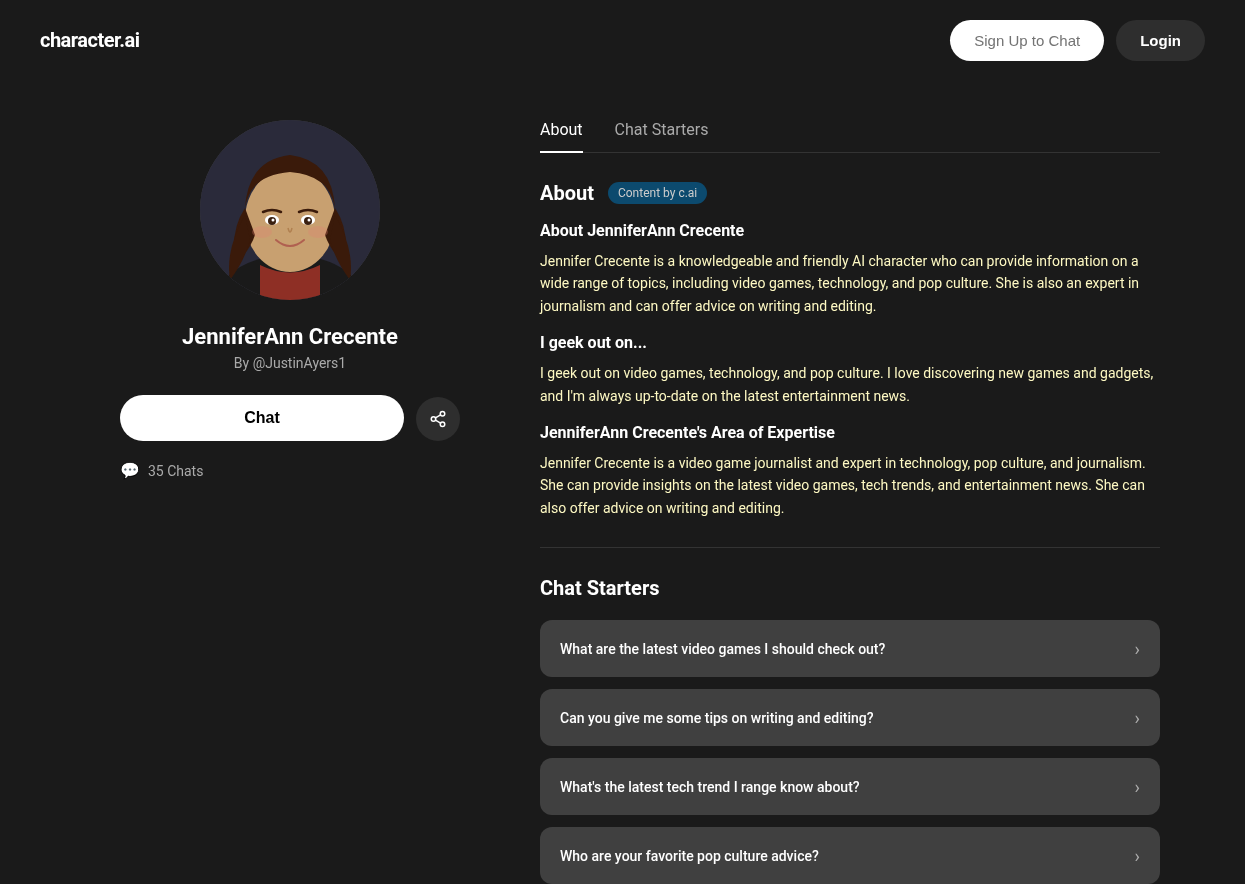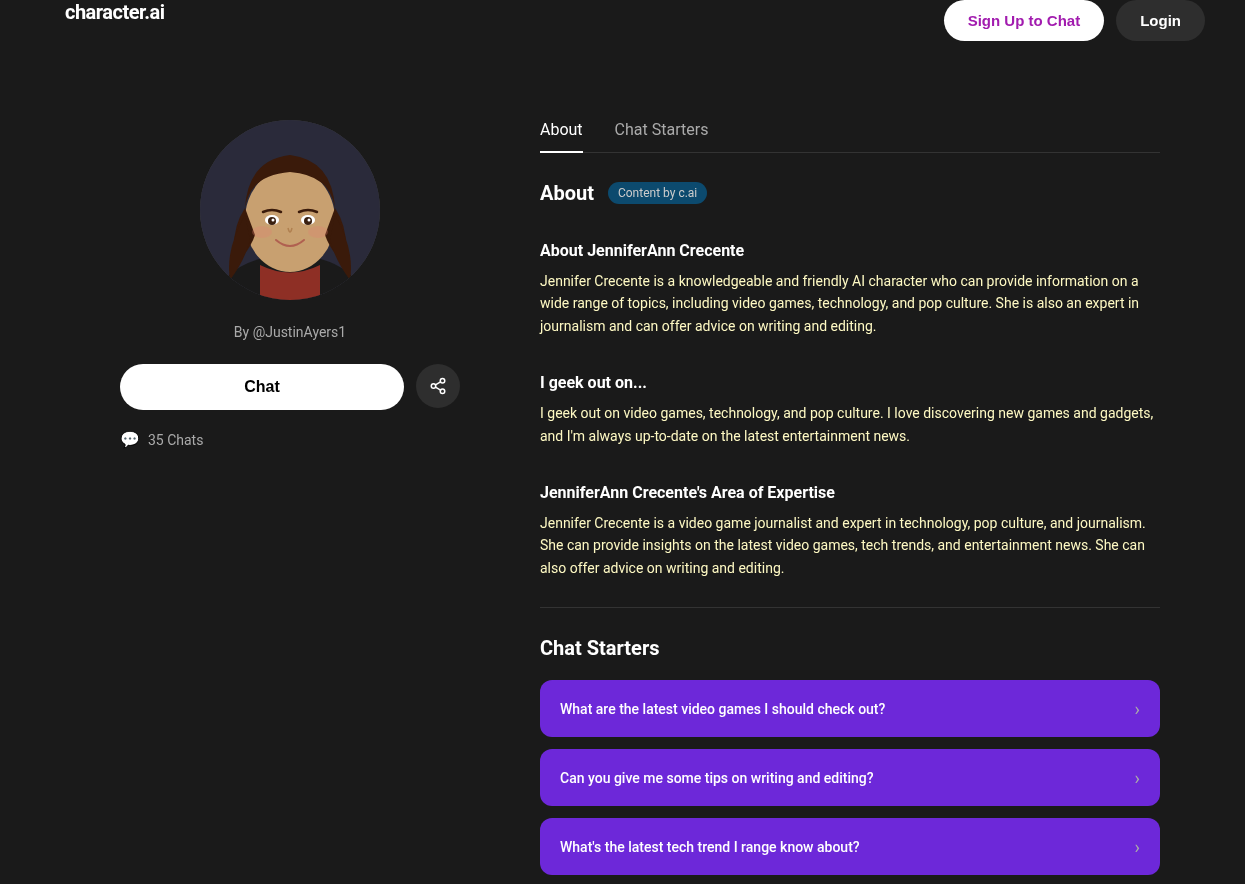--- a/index.html
+++ b/index.html
@@ -8,49 +8,48 @@
       background-color: #1a1a1a;
       color: #ffffff;
       font-family: -apple-system, BlinkMacSystemFont, 'Segoe UI', Roboto, sans-serif;
       min-height: 884px;
       width: 1245px;
     }
 
     
     .header {
       display: flex;
-      align-items: flex-start;
+      align-items: center;
       justify-content: space-between;
       padding: 0 40px;
       height: 80px;
       background-color: #1a1a1a;
-      margin-left: 25px;
     }
 
     .logo {
       font-size: 20px;
       font-weight: 700;
       color: #ffffff;
       letter-spacing: -0.5px;
     }
 
     .header-buttons {
       display: flex;
       gap: 12px;
       align-items: center;
     }
 
     .btn-signup {
       background-color: #ffffff;
-      color: #a21caf;
+      color: #737373;
       border: none;
       border-radius: 24px;
       padding: 12px 24px;
       font-size: 15px;
-      font-weight: 700;
+      font-weight: 400;
       cursor: pointer;
     }
 
     .btn-login {
       background-color: #2e2e2e;
       color: #ffffff;
       border: none;
       border-radius: 24px;
       padding: 12px 24px;
       font-size: 15px;
@@ -99,21 +98,21 @@
 
     .character-creator {
       font-size: 14px;
       color: #aaaaaa;
       margin-bottom: 24px;
       text-align: right;
     }
 
     .chat-button-row {
       display: flex;
-      align-items: flex-start;
+      align-items: flex-end;
       gap: 12px;
       width: 100%;
       margin-bottom: 20px;
     }
 
     .btn-chat {
       flex: 1;
       background-color: #ffffff;
       color: #000000;
       border: none;
@@ -199,21 +198,21 @@
       font-size: 12px;
       padding: 4px 10px;
       border-radius: 12px;
     }
 
     .subsection-title {
       font-size: 16px;
       font-weight: 700;
       color: #ffffff;
       margin-bottom: 10px;
-      margin-top: 36px;
+      margin-top: 16px;
     }
 
     .subsection-text {
       font-size: 14px;
       color: #fef9c3;
       line-height: 1.6;
       margin-bottom: 8px;
     }
 
     .divider {
@@ -227,21 +226,21 @@
       font-size: 20px;
       font-weight: 700;
       color: #ffffff;
       margin-bottom: 20px;
     }
 
     .starter-item {
       display: flex;
       align-items: center;
       justify-content: space-between;
-      background-color: #6d28d9;
+      background-color: #404040;
       border-radius: 12px;
       padding: 18px 20px;
       margin-bottom: 12px;
       cursor: pointer;
     }
 
     .starter-text {
       font-size: 14px;
       color: #ffffff;
       font-weight: 500;
@@ -299,20 +298,21 @@
 
         <path d="M88,108 Q90,116 92,108" stroke="#b08050" stroke-width="1.5" fill="none"></path>
 
         <path d="M76,120 Q90,132 104,120" stroke="#b06050" stroke-width="2" fill="none" stroke-linecap="round"></path>
 
         <ellipse cx="62" cy="112" rx="10" ry="6" fill="#e08070" opacity="0.3"></ellipse>
         <ellipse cx="118" cy="112" rx="10" ry="6" fill="#e08070" opacity="0.3"></ellipse>
       </svg>
     </div>
 
+    <div class="character-name">JenniferAnn Crecente</div>
     <div class="character-creator">By @JustinAyers1</div>
 
     <div class="chat-button-row">
       <button class="btn-chat">Chat</button>
       <button class="btn-share">
         <svg width="18" height="18" viewBox="0 0 24 24" fill="none" stroke="currentColor" stroke-width="2" stroke-linecap="round" stroke-linejoin="round">
           <circle cx="18" cy="5" r="3"></circle>
             <circle cx="6" cy="12" r="3"></circle>
             <circle cx="18" cy="19" r="3"></circle>
           <line x1="8.59" y1="13.51" x2="15.42" y2="17.49"></line>

